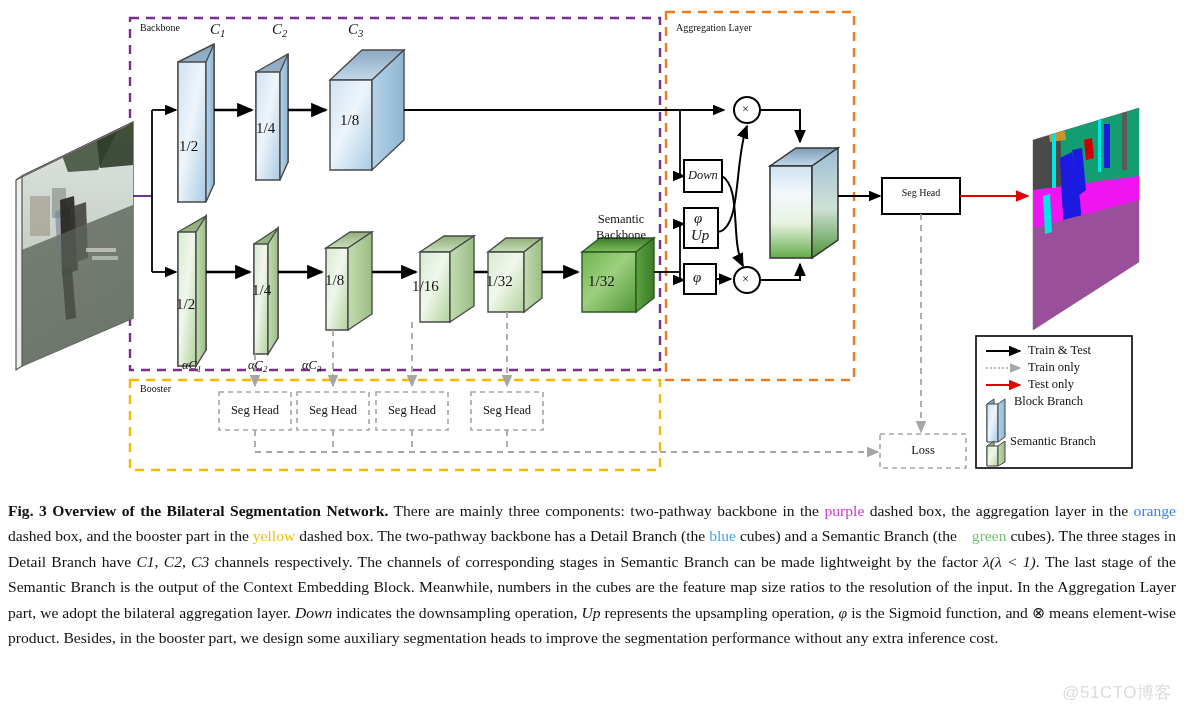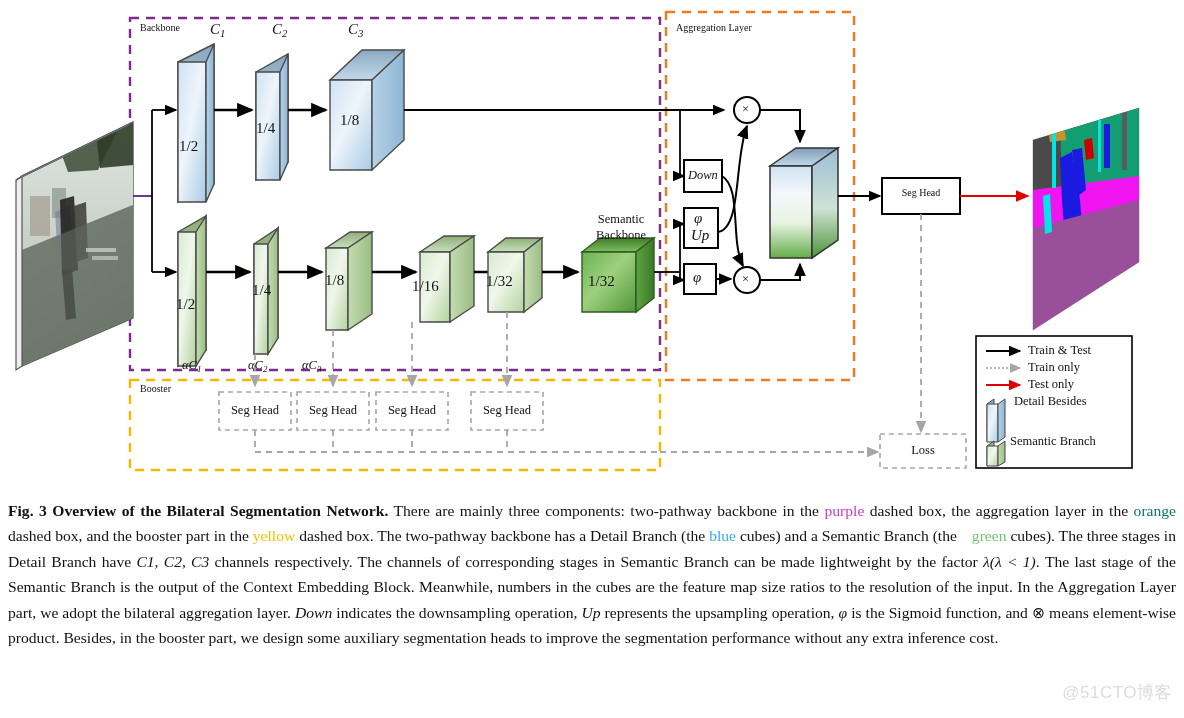--- a/index.html
+++ b/index.html
@@ -22,21 +22,21 @@
     position:absolute; left:8px; top:498px; width:1168px;
     font-family:"Liberation Serif", serif;
     font-size:15.6px;
     line-height:25.4px;
     color:#111;
     text-align:justify;
     text-justify:inter-word;
   }
   #caption b { font-weight:bold; }
   .c-purple { color:#c83cc8;margin-top:24px; }
-  .c-orange { color:#0f766e; }
+  .c-orange { color:#3b82f6; }
   .c-yellow { color:#f2c200; }
   .c-blue   { color:#3aa8ef; }
   .c-green  { color:#72c472;margin-left:11px; }
   .mi { font-style:italic; }
   .sub { font-size:0.72em; vertical-align:-0.28em; }
 
   #watermark {
     position:absolute; right:12px; bottom:14px;
     font-family:"Liberation Sans", sans-serif;
     font-size:17px; color:#dcdcdc; letter-spacing:0.5px;
@@ -372,21 +372,21 @@
   <div class="lbl lbl-small" style="left:219px; top:403px; width:72px; text-align:center;">Seg Head</div>
   <div class="lbl lbl-small" style="left:297px; top:403px; width:72px; text-align:center;">Seg Head</div>
   <div class="lbl lbl-small" style="left:376px; top:403px; width:72px; text-align:center;">Seg Head</div>
   <div class="lbl lbl-small" style="left:471px; top:403px; width:72px; text-align:center;">Seg Head</div>
 
   <div class="lbl lbl-small" style="left:880px; top:443px; width:86px; text-align:center;">Loss</div>
 
   <div class="lbl lbl-small" style="left:1028px; top:343px;">Train &amp; Test</div>
   <div class="lbl lbl-small" style="left:1028px; top:360px;">Train only</div>
   <div class="lbl lbl-small" style="left:1028px; top:377px;text-align:right;">Test only</div>
-  <div class="lbl lbl-small" style="left:1014px; top:394px;">Detail Besides</div>
+  <div class="lbl lbl-small" style="left:1014px; top:394px;">Block Branch</div>
   <div class="lbl lbl-small" style="left:1010px; top:434px;">Semantic Branch</div>
 </div>
 
 <div id="caption">
   <b><span>Fig. 3</span>
   <span>Overview of the Bilateral Segmentation Network.</span></b><span> There are mainly three components: two-pathway backbone in the </span><span class="c-purple">purple</span><span> dashed box, the aggregation layer in the </span><span class="c-orange">orange</span><span> dashed box, and the booster part in the </span><span class="c-yellow">yellow</span><span> dashed box. The two-pathway backbone has a Detail Branch (the </span><span class="c-blue">blue</span><span> cubes) and a Semantic Branch (the </span><span class="c-green">green</span><span> cubes). The three stages in Detail Branch have </span><span class="mi">C1, C2, C3</span><span> channels respectively. The channels of corresponding stages in Semantic Branch can be made lightweight by the factor </span><span class="mi">λ(λ &lt; 1)</span><span>. The last stage of the Semantic Branch is the output of the Context Embedding Block. Meanwhile, numbers in the cubes are the feature map size ratios to the resolution of the input. In the Aggregation Layer part, we adopt the bilateral aggregation layer. </span><span class="mi">Down</span><span> indicates the downsampling operation, </span><span class="mi">Up</span><span> represents the upsampling operation, </span><span class="mi">φ</span><span> is the Sigmoid function, and </span><span>⊗</span><span> means element-wise product. Besides, in the booster part, we design some auxiliary segmentation heads to improve the segmentation performance without any extra inference cost.</span>
 </div>
 
 <div id="watermark">@51CTO博客</div>
 

